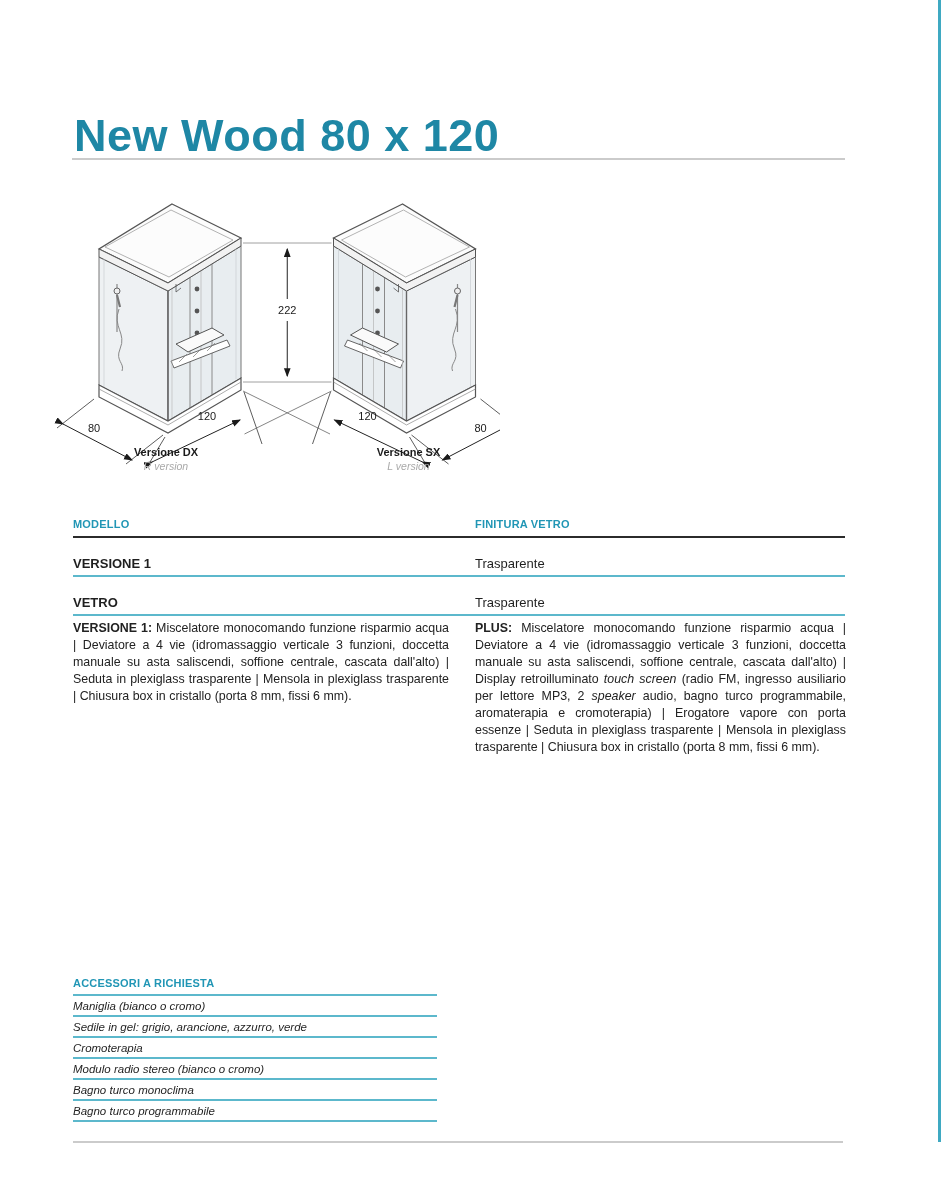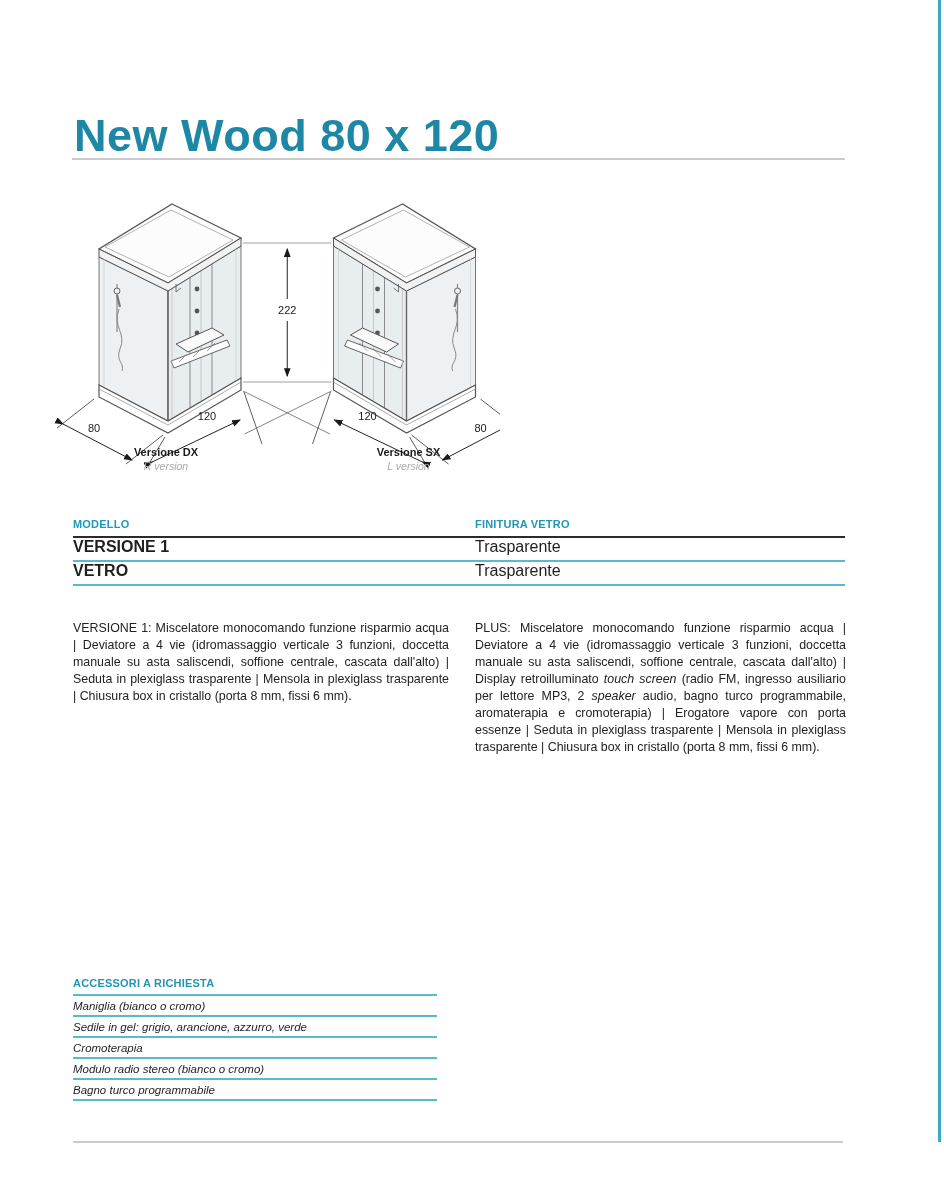--- a/index.html
+++ b/index.html
@@ -16,27 +16,27 @@
   svg{font-family:"Liberation Sans",sans-serif;}
   svg text{fill:#1a1a1a;}
   .dim-label{font-size:11px;}
   .ver-name{font-size:11px;font-weight:700;}
   .ver-sub{font-size:10.5px;font-style:italic;fill:#a9a9a9;}
 
   .spec-table{position:absolute;left:73px;top:514px;width:772px;}
   .trow{display:grid;grid-template-columns:402px 1fr;}
   .thead{display:grid;grid-template-columns:402px 1fr;padding:4px 0 6px 0;border-bottom:2px solid #2b2b2b;}
   .thead span{font-size:11px;font-weight:700;color:#2196b5;letter-spacing:.2px;}
-  .trow{padding:0 0 4px 0;border-bottom:2px solid #5cb8cc;font-size:16px;}
+  .trow{padding:18px 0 4px 0;border-bottom:2px solid #5cb8cc;font-size:13px;}
   .trow .model{font-weight:700;}
 
   .desc{position:absolute;top:608px;font-size:12.4px;line-height:17px;text-align:justify;color:#222;}
   .desc-left{left:73px;width:376px;}
   .desc-right{left:475px;width:371px;}
-  .desc b{font-weight:400;}
+  .desc b{font-weight:700;}
   .desc i{font-style:italic;}
 
   .acc{position:absolute;left:73px;top:977px;width:364px;}
   .sec-header{font-size:11px;font-weight:700;color:#2196b5;letter-spacing:.2px;
               padding-bottom:5px;border-bottom:2px solid #5cb8cc;}
   .acc-item{font-size:11.5px;padding:4px 0 3px 0;border-bottom:2px solid #5cb8cc;font-style:italic;}
 
   .colors{position:absolute;left:478px;top:977px;width:367px;}
   .swatch-row{display:flex;gap:4px;margin-top:14px;}
   .swatch{width:71px;height:71px;}
@@ -167,18 +167,19 @@
   <p class="desc desc-left"><b>VERSIONE 1:</b><span> Miscelatore monocomando funzione risparmio acqua | Deviatore a 4 vie (idromassaggio verticale 3 funzioni, doccetta manuale su asta saliscendi, soffione centrale, cascata dall'alto) | Seduta in plexiglass trasparente | Mensola in plexiglass trasparente | Chiusura box in cristallo (porta 8 mm, fissi 6 mm).</span></p>
 
   <p class="desc desc-right"><b>PLUS:</b><span> Miscelatore monocomando funzione risparmio acqua | Deviatore a 4 vie (idromassaggio verticale 3 funzioni, doccetta manuale su asta saliscendi, soffione centrale, cascata dall'alto) | Display retroilluminato </span><i>touch screen</i><span> (radio FM, ingresso ausiliario per lettore MP3, 2 </span><i>speaker</i><span> audio, bagno turco programmabile, aromaterapia e cromoterapia) | Erogatore vapore con porta essenze | Seduta in plexiglass trasparente | Mensola in plexiglass trasparente | Chiusura box in cristallo (porta 8 mm, fissi 6 mm).</span></p>
 
   <div class="acc">
     <div class="sec-header">ACCESSORI A RICHIESTA</div>
     <div class="acc-item">Maniglia (bianco o cromo)</div>
     <div class="acc-item">Sedile in gel: grigio, arancione, azzurro, verde</div>
     <div class="acc-item">Cromoterapia</div>
     <div class="acc-item">Modulo radio stereo (bianco o cromo)</div>
+    <div class="acc-item">Bagno turco monoclima</div>
     <div class="acc-item">Bagno turco programmabile</div>
   </div>
 
 
   <div class="rule-gray rule-bottom"></div>
 </div>
 
 </body></html>

